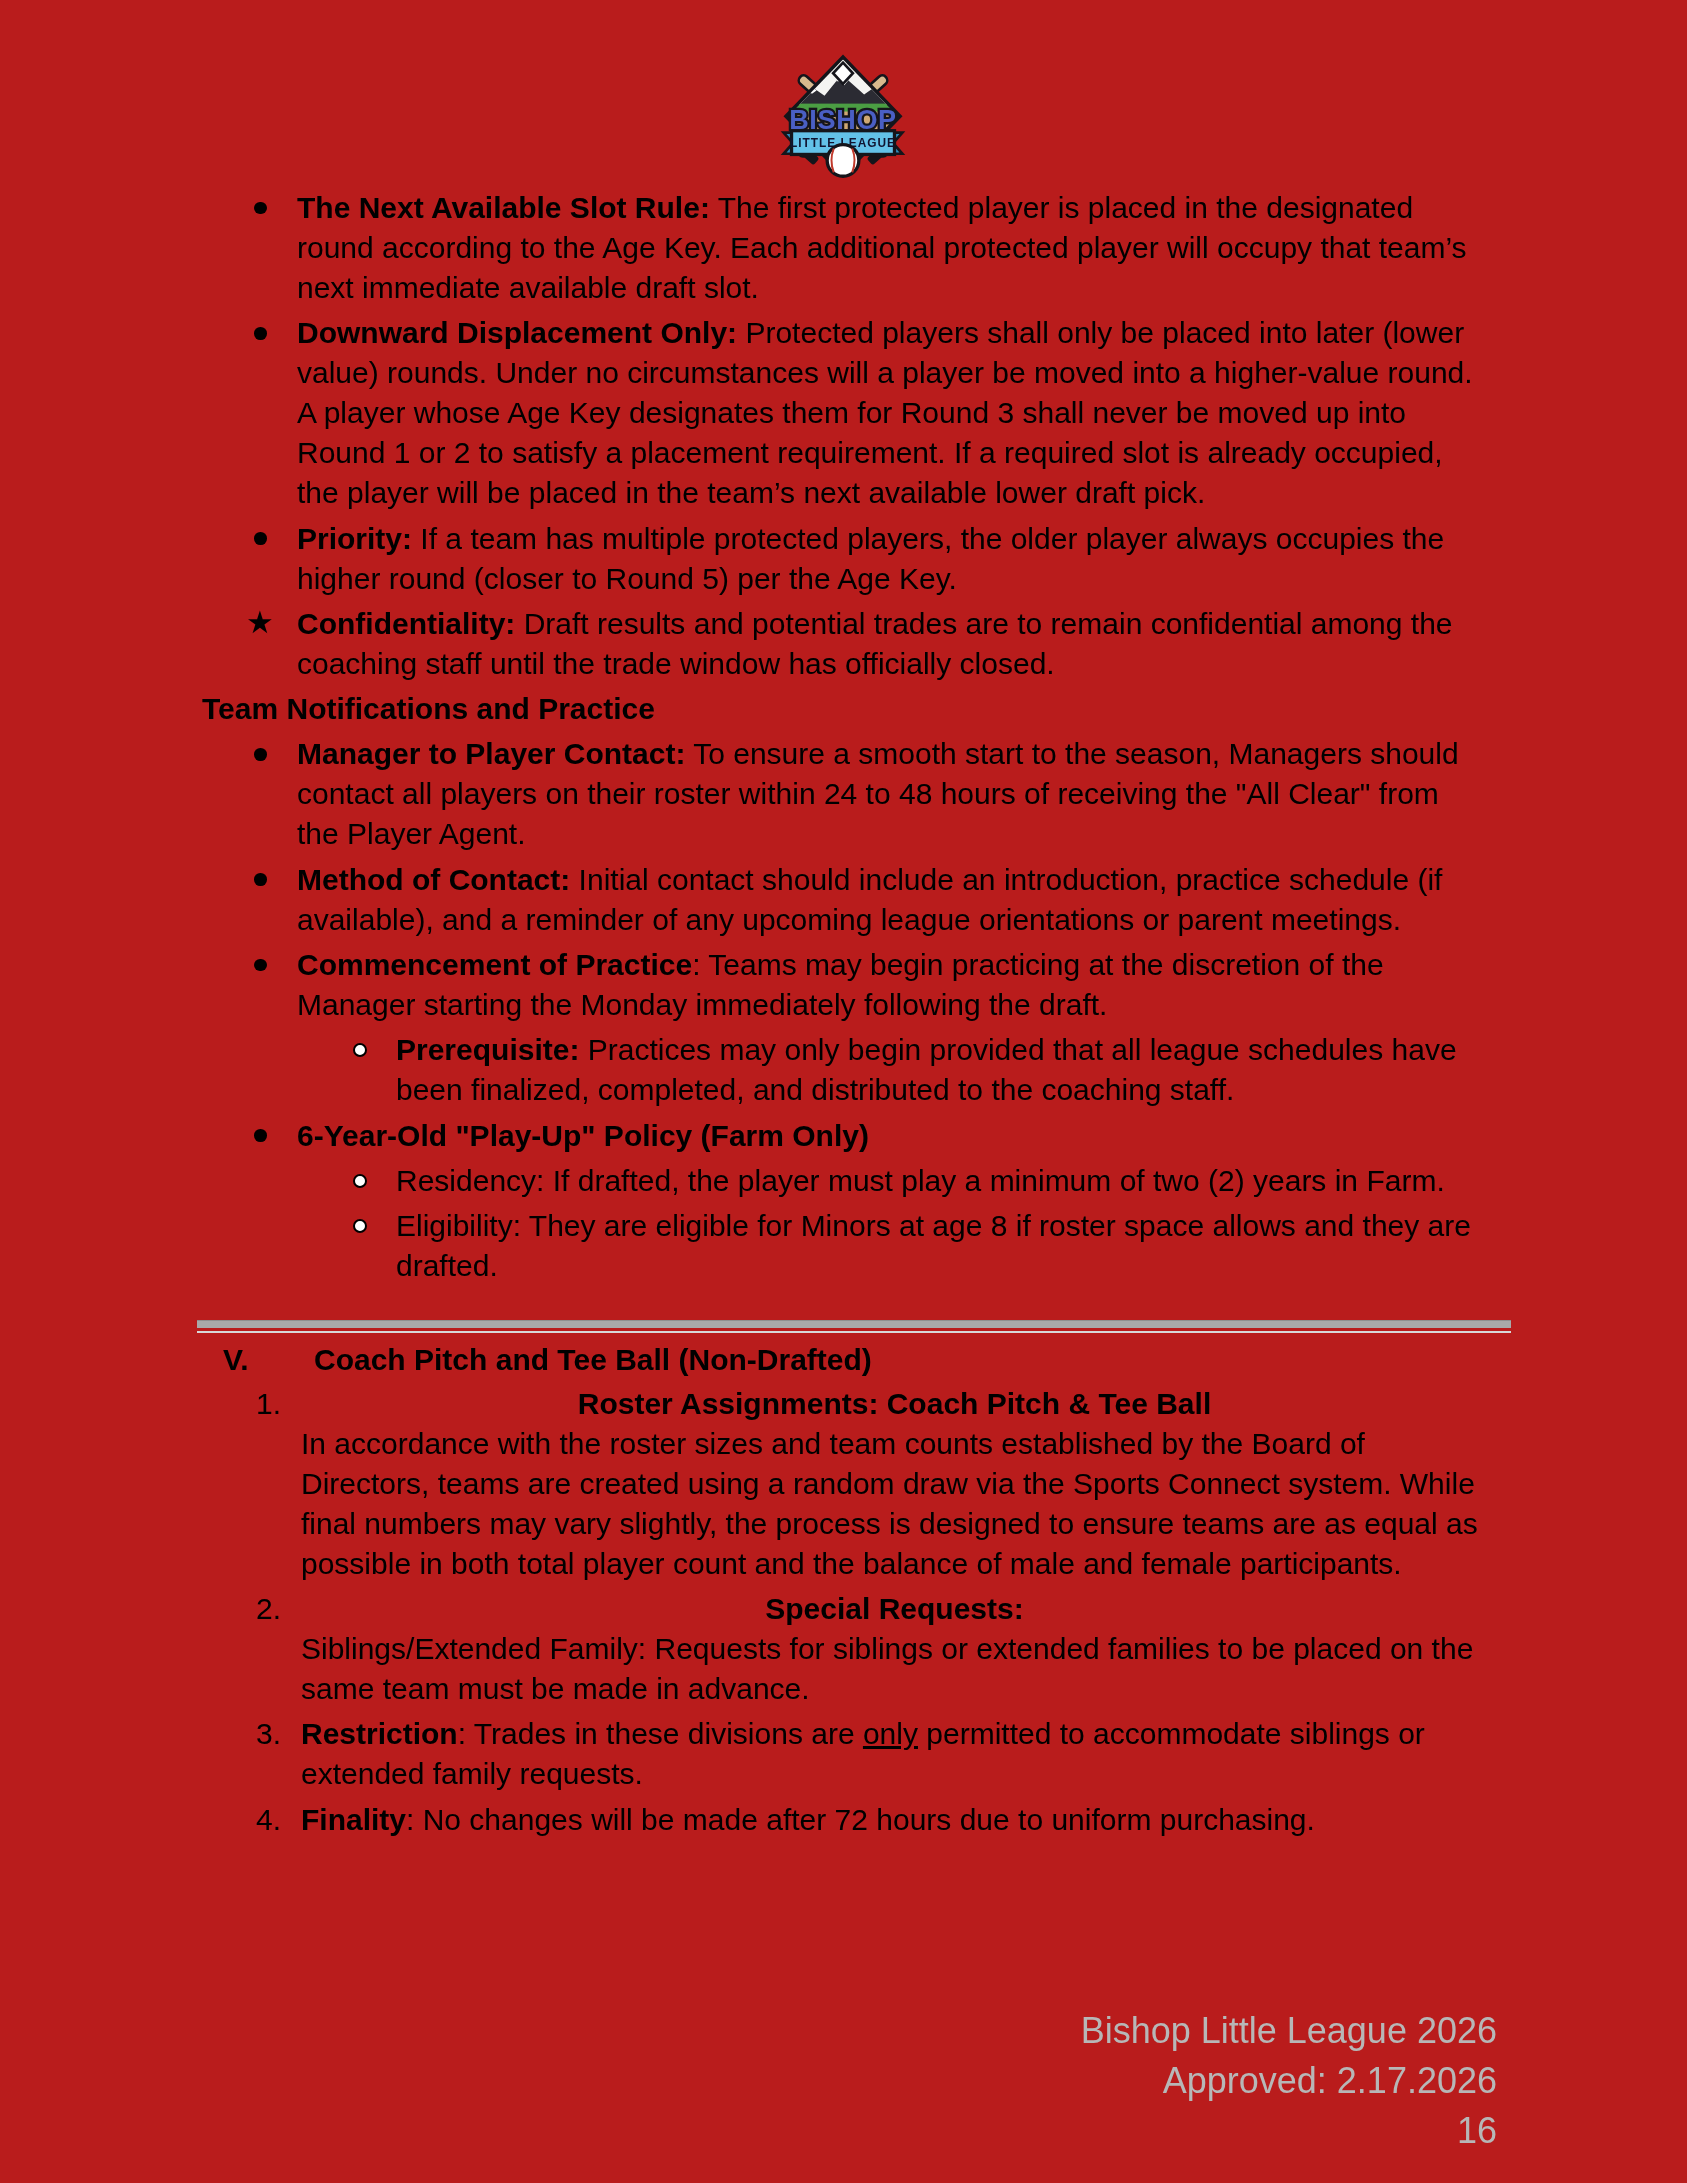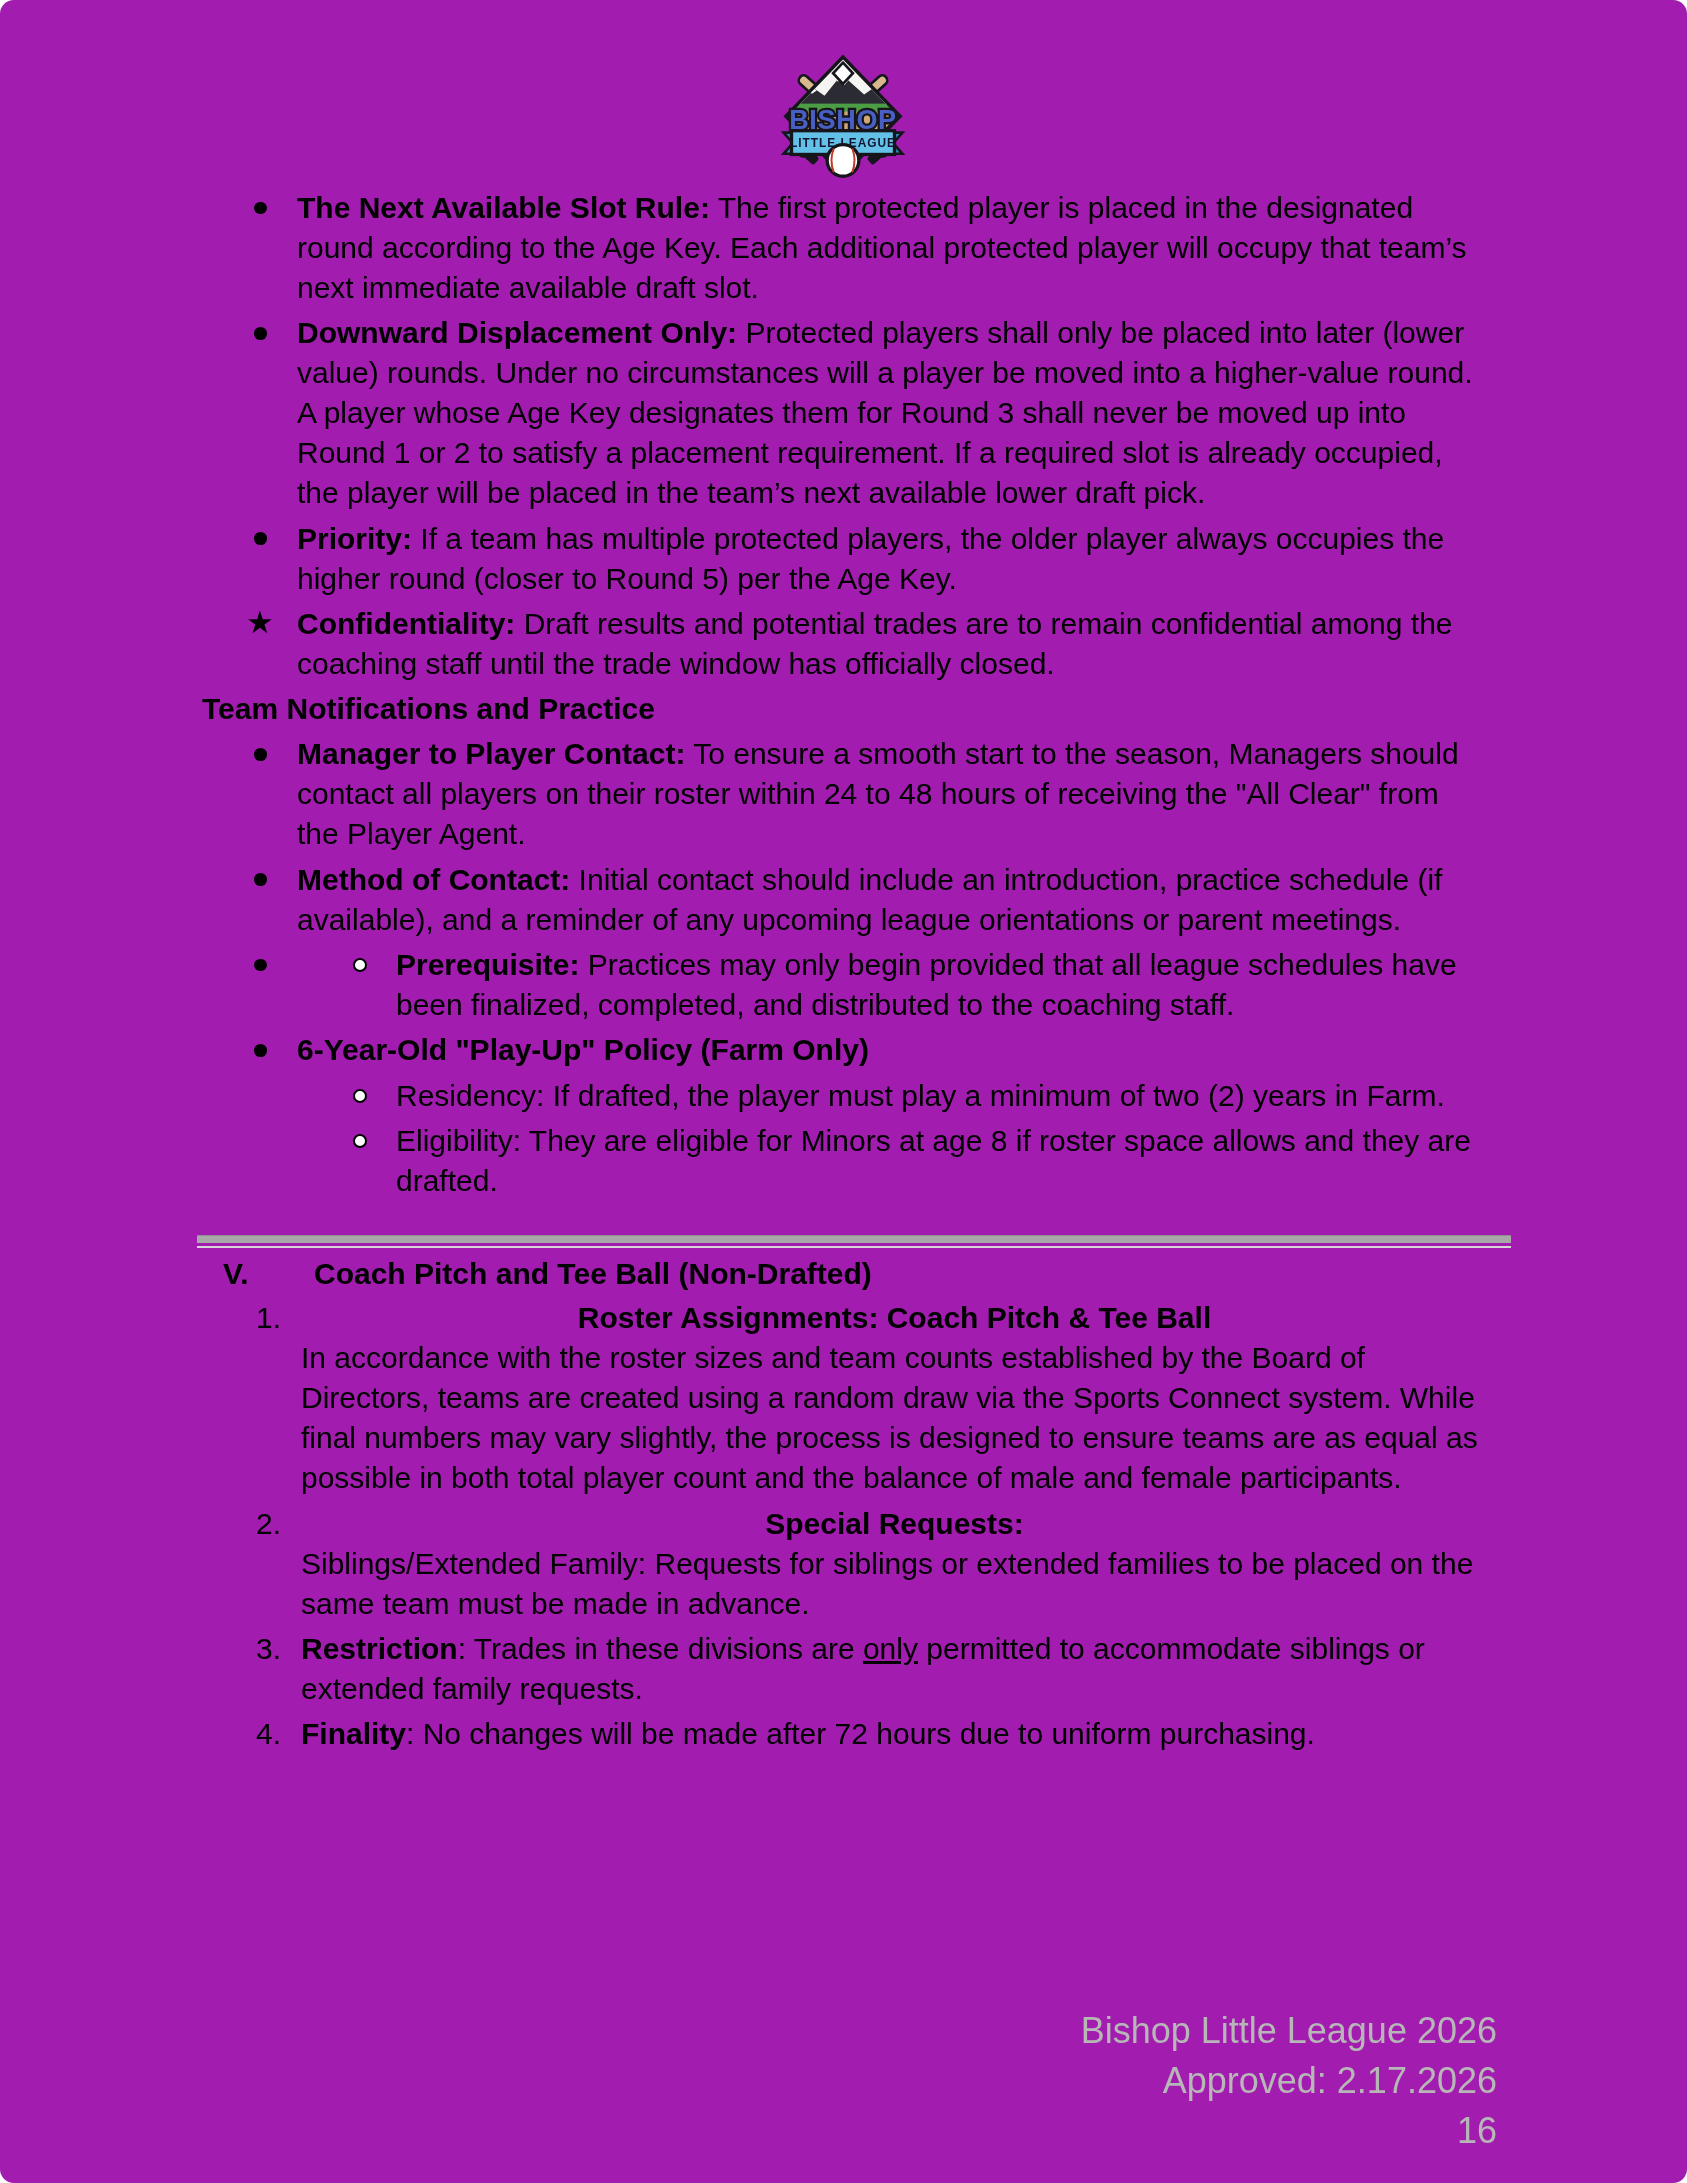--- a/index.html
+++ b/index.html
@@ -1,17 +1,17 @@
 <!DOCTYPE html>
 <html style="font-size:10.6px"><head>
 <meta charset="utf-8">
 <style>
   html,body{margin:0;padding:0;background:#ffffff;}
-  .page{position:relative;width:1687px;height:2183px;background:#a21caf;overflow:hidden;
-        font-family:"Liberation Sans", sans-serif;color:#000;border-radius:14px;}
+  .page{position:relative;width:1687px;height:2183px;background:#b91c1c;overflow:hidden;
+        font-family:"Liberation Sans", sans-serif;color:#000;}
   
   .logo{position:absolute;left:777px;top:52px;width:132px;height:129px;}
   
   .content{position:absolute;left:198px;top:188px;width:1290px;
            font-size:30px;line-height:40px;}
   .b{font-weight:bold;text-align:center;}
   .li{position:relative;padding-left:99px;margin:0 0 5.3px 0;}
   .li .marker{position:absolute;left:56px;top:0;width:40px;height:40px;
               display:flex;align-items:center;}
   .dot{width:12.6px;height:12.6px;background:#000;border-radius:50%;}
@@ -121,20 +121,21 @@
       <div class="li">
         <span class="marker">
             <span class="dot"></span>
           </span>
         <span><span class="b">Method of Contact:</span><span> Initial contact should include an introduction, practice schedule (if available), and a reminder of any upcoming league orientations or parent meetings.</span></span>
       </div>
       <div class="li">
         <span class="marker">
             <span class="dot"></span>
           </span>
+        <span><span class="b">Commencement of Practice</span><span>: Teams may begin practicing at the discretion of the Manager starting the Monday immediately following the draft.</span></span>
       </div>
       <div class="li sub">
         <span class="marker">
             <span class="ring"></span>
           </span>
         <span><span class="b">Prerequisite:</span><span> Practices may only begin provided that all league schedules have been finalized, completed, and distributed to the coaching staff.</span></span>
       </div>
       <div class="li">
         <span class="marker">
             <span class="dot"></span>

